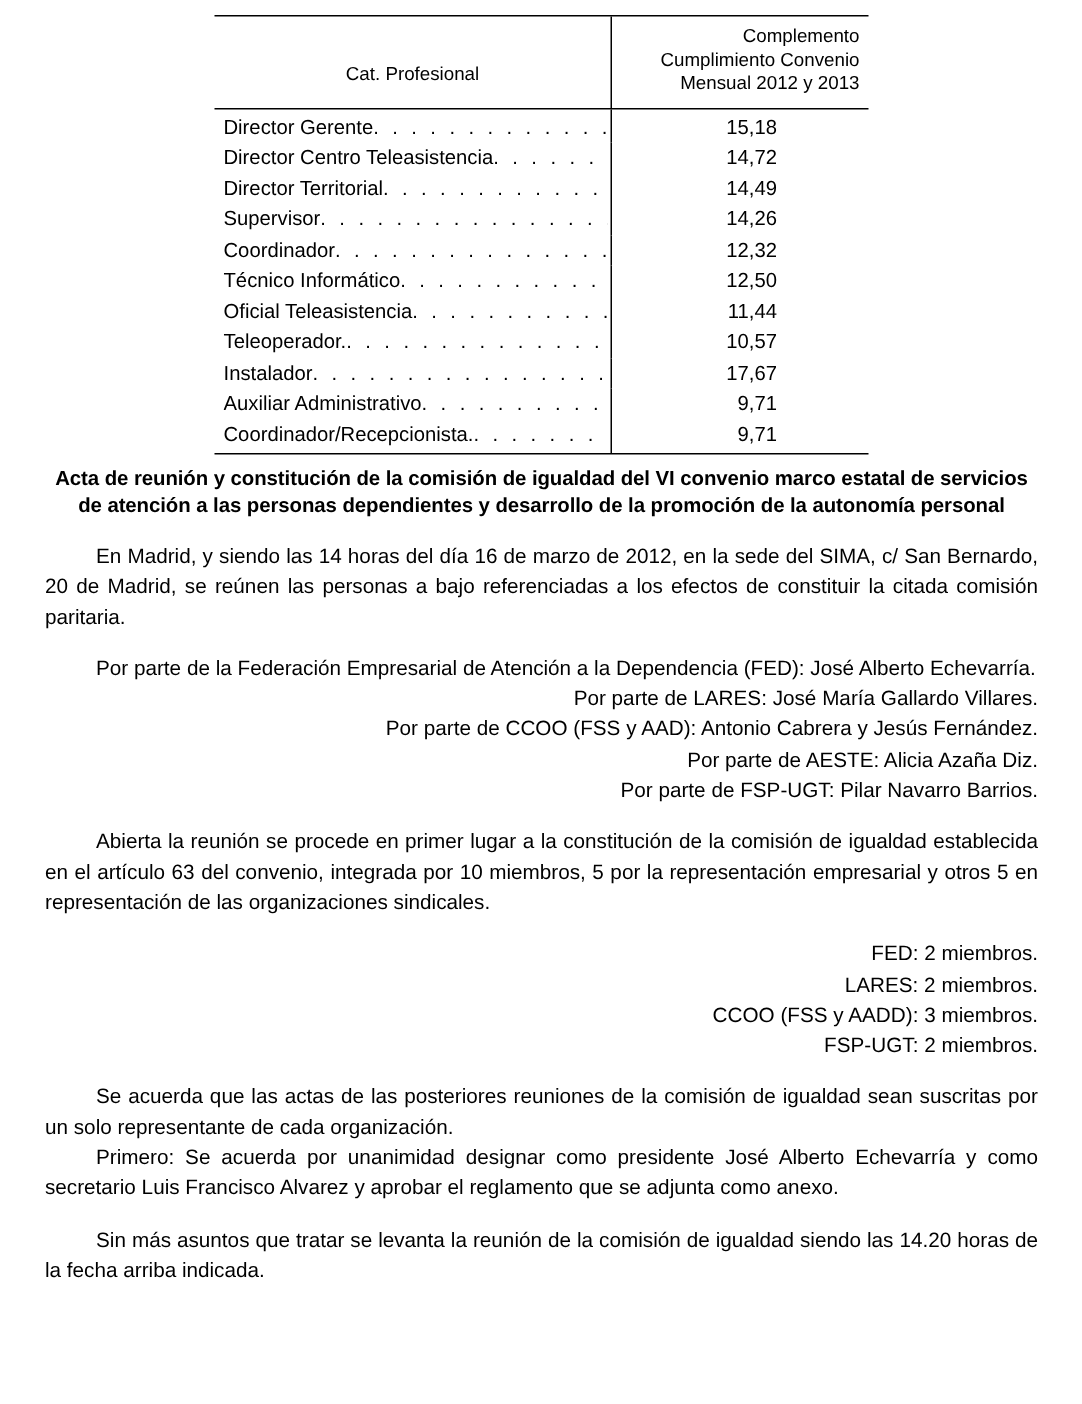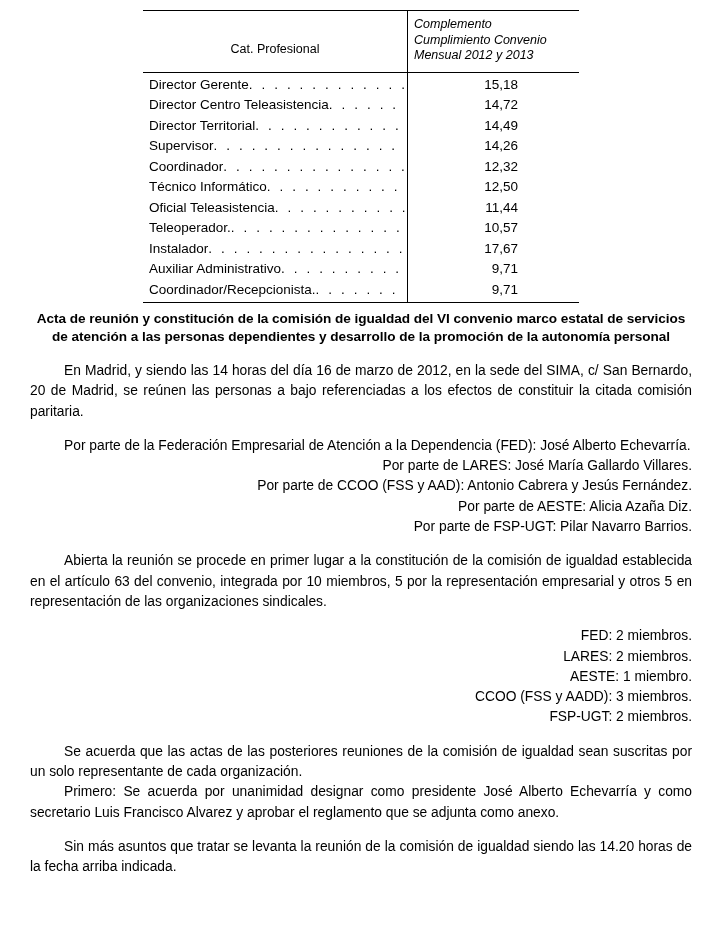--- a/index.html
+++ b/index.html
@@ -47,26 +47,25 @@
   }
   table.salary-table thead th.h-label {
     font-size: 12.5px;
     text-align: center;
     vertical-align: middle;
     padding: 24px 4px 8px 4px;
     line-height: 15px;
   }
   table.salary-table thead th.h-value {
     font-size: 12.5px;
-    text-align: left;
+    text-align: right;
     vertical-align: middle;
     padding: 6px 6px 8px 6px;
     line-height: 15.5px;
     border-left: 1.4px solid #000;
-    font-style: italic;
   }
 
   table.salary-table tbody td {
     padding: 0;
     font-size: 13.5px;
     line-height: 20.5px;
     height: 20.5px;
     vertical-align: baseline;
   }
   table.salary-table tbody td.c-label {
@@ -244,21 +243,20 @@
     <p class="line">Por parte de FSP-UGT: Pilar Navarro Barrios.</p>
 
     <div class="block-gap"></div>
 
     <p class="para">Abierta la reunión se procede en primer lugar a la constitución de la comisión de igualdad establecida en el artículo 63 del convenio, integrada por 10 miembros, 5 por la representación empresarial y otros 5 en representación de las organizaciones sindicales.</p>
 
     <div class="block-gap"></div>
 
     <p class="line">FED: 2 miembros.</p>
     <p class="line">LARES: 2 miembros.</p>
-    <p class="line">AESTE: 1 miembro.</p>
     <p class="line">CCOO (FSS y AADD): 3 miembros.</p>
     <p class="line">FSP-UGT: 2 miembros.</p>
 
     <div class="block-gap"></div>
 
     <p class="para">Se acuerda que las actas de las posteriores reuniones de la comisión de igualdad sean suscritas por un solo representante de cada organización.</p>
     <p class="para">Primero: Se acuerda por unanimidad designar como presidente José Alberto Echevarría y como secretario Luis Francisco Alvarez y aprobar el reglamento que se adjunta como anexo.</p>
 
     <div class="block-gap"></div>
 

